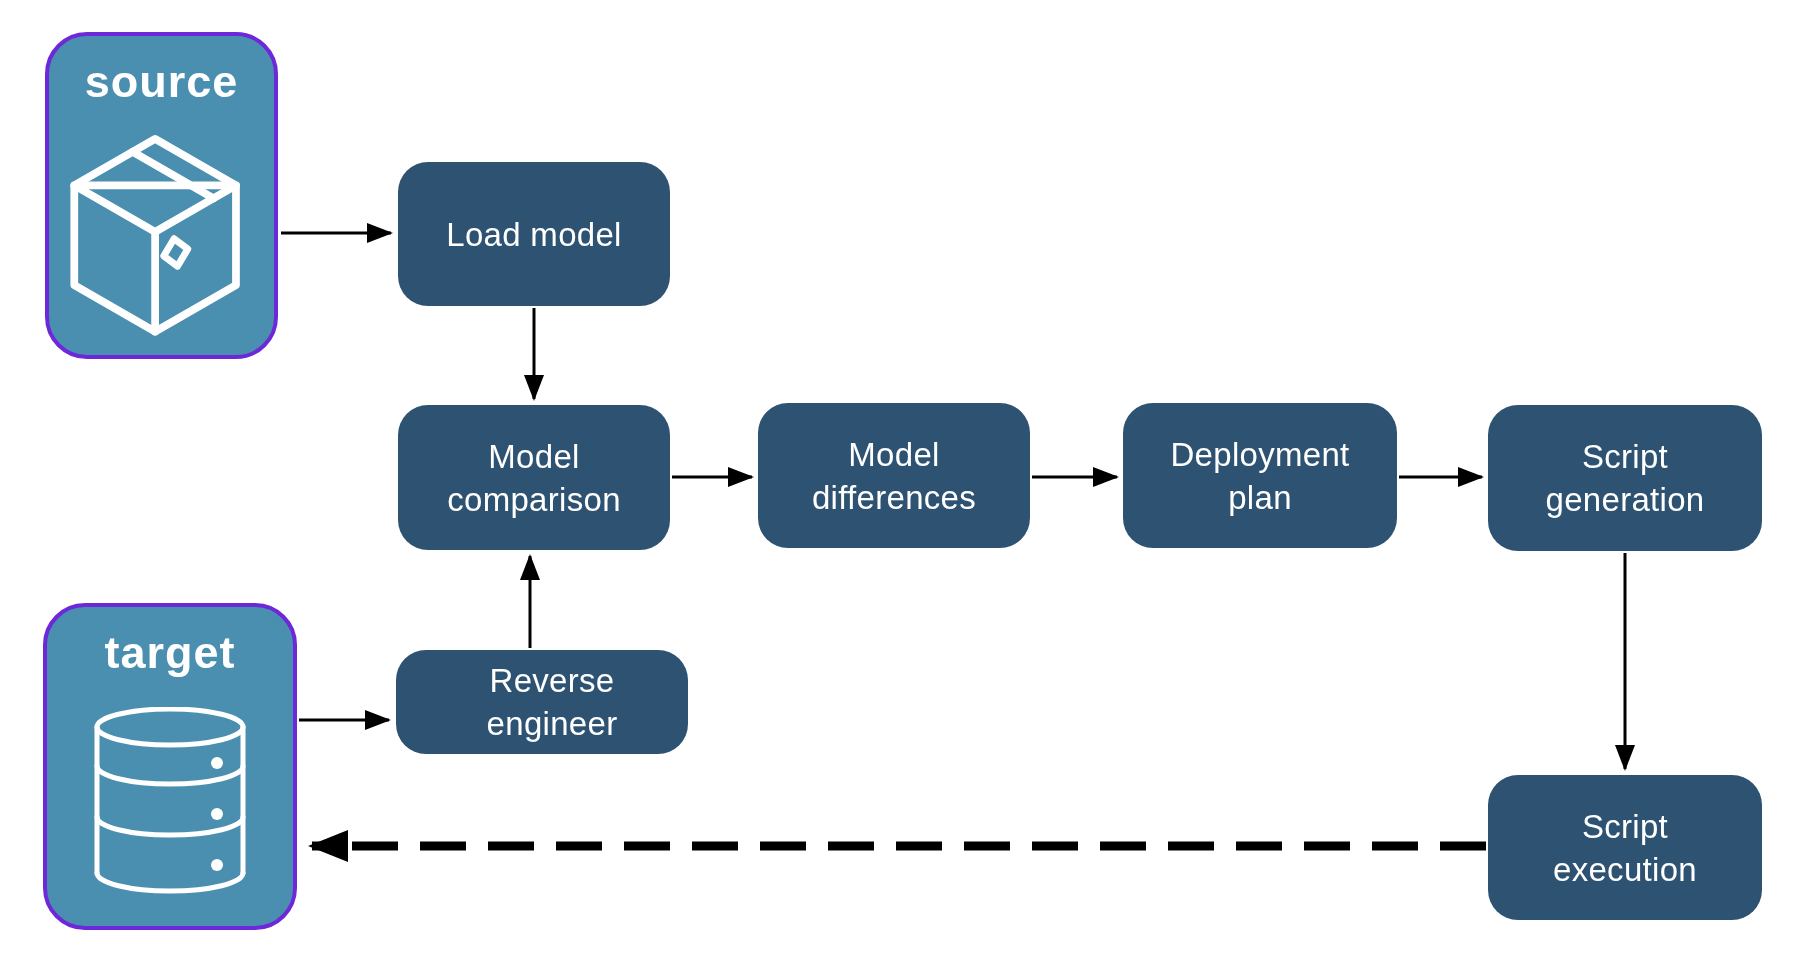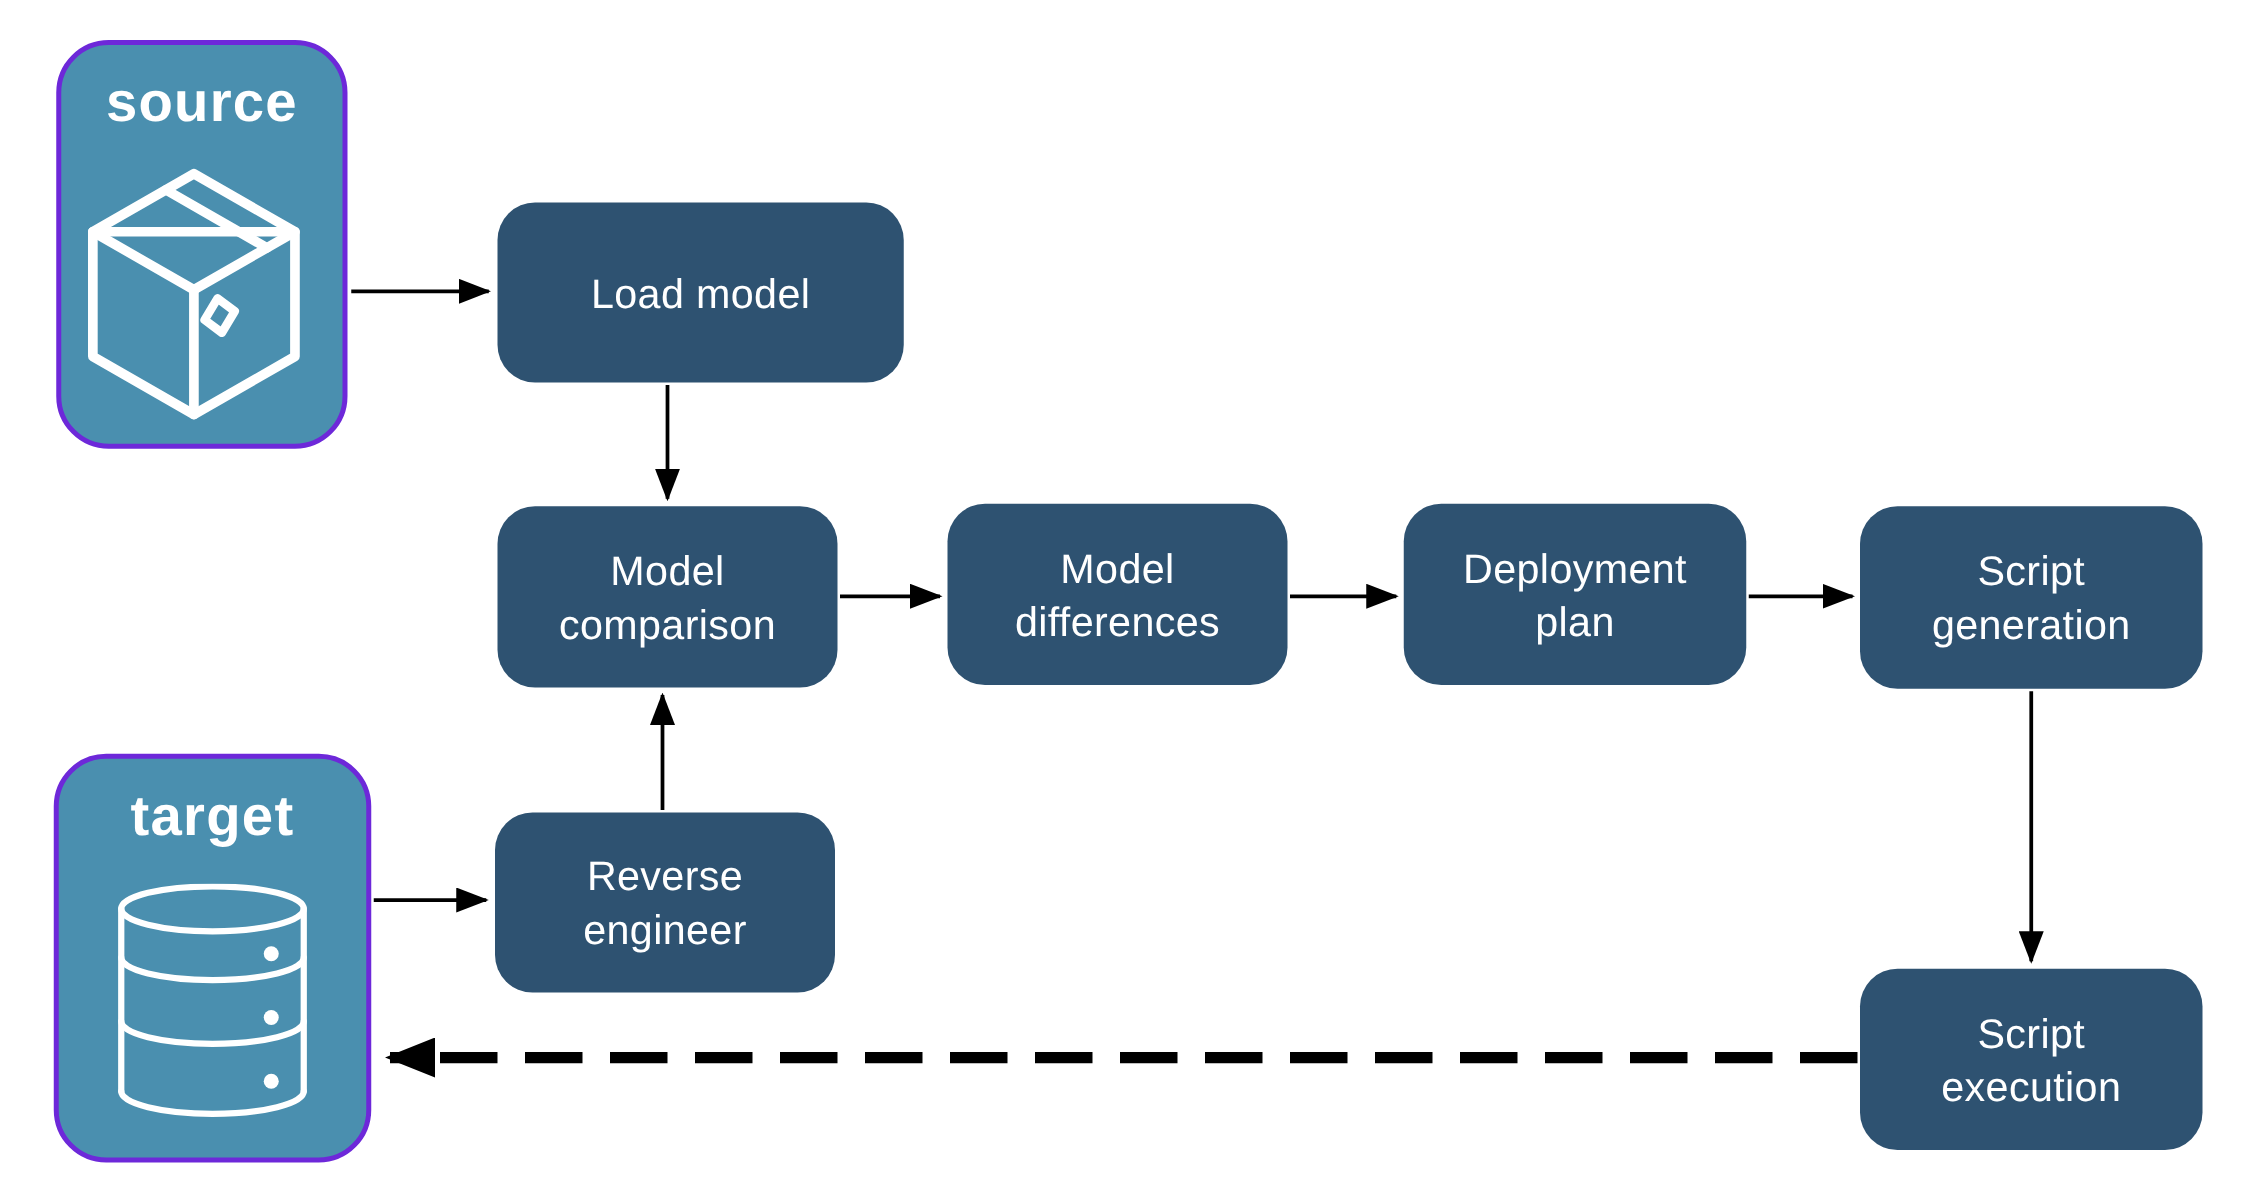--- a/index.html
+++ b/index.html
@@ -36,26 +36,26 @@
     font-size:45px;
     font-weight:800;
     letter-spacing:1px;
   }
   .entity-icon{position:absolute;left:50%;}
   
   #box-source{left:45px;top:32px;width:233px;height:327px;}
   #box-target{left:43px;top:603px;width:254px;height:327px;}
   #icon-package{top:98px;width:172px;height:206px;transform:translateX(-54%);}
   #icon-database{top:100px;width:152px;height:188px;transform:translateX(-50%);}
-  #box-load-model{left:398px;top:162px;width:325px;height:144px;}
+  #box-load-model{left:398px;top:162px;width:272px;height:144px;}
   #box-model-comparison{left:398px;top:405px;width:272px;height:145px;}
   #box-model-differences{left:758px;top:403px;width:272px;height:145px;}
   #box-deployment-plan{left:1123px;top:403px;width:274px;height:145px;}
   #box-script-generation{left:1488px;top:405px;width:274px;height:146px;}
-  #box-reverse-engineer{left:396px;top:650px;width:272px;height:144px;}
+  #box-reverse-engineer{left:396px;top:650px;width:272px;height:104px;padding-left:20px;}
   #box-script-execution{left:1488px;top:775px;width:274px;height:145px;}
 </style>
 </head>
 <body>
 
 <div class="canvas">
 
   <svg class="arrows" viewBox="0 0 1800 959" xmlns="http://www.w3.org/2000/svg">
     <defs>
       <marker id="ah" markerUnits="userSpaceOnUse" markerWidth="26" markerHeight="20" refX="24" refY="10" orient="auto">

